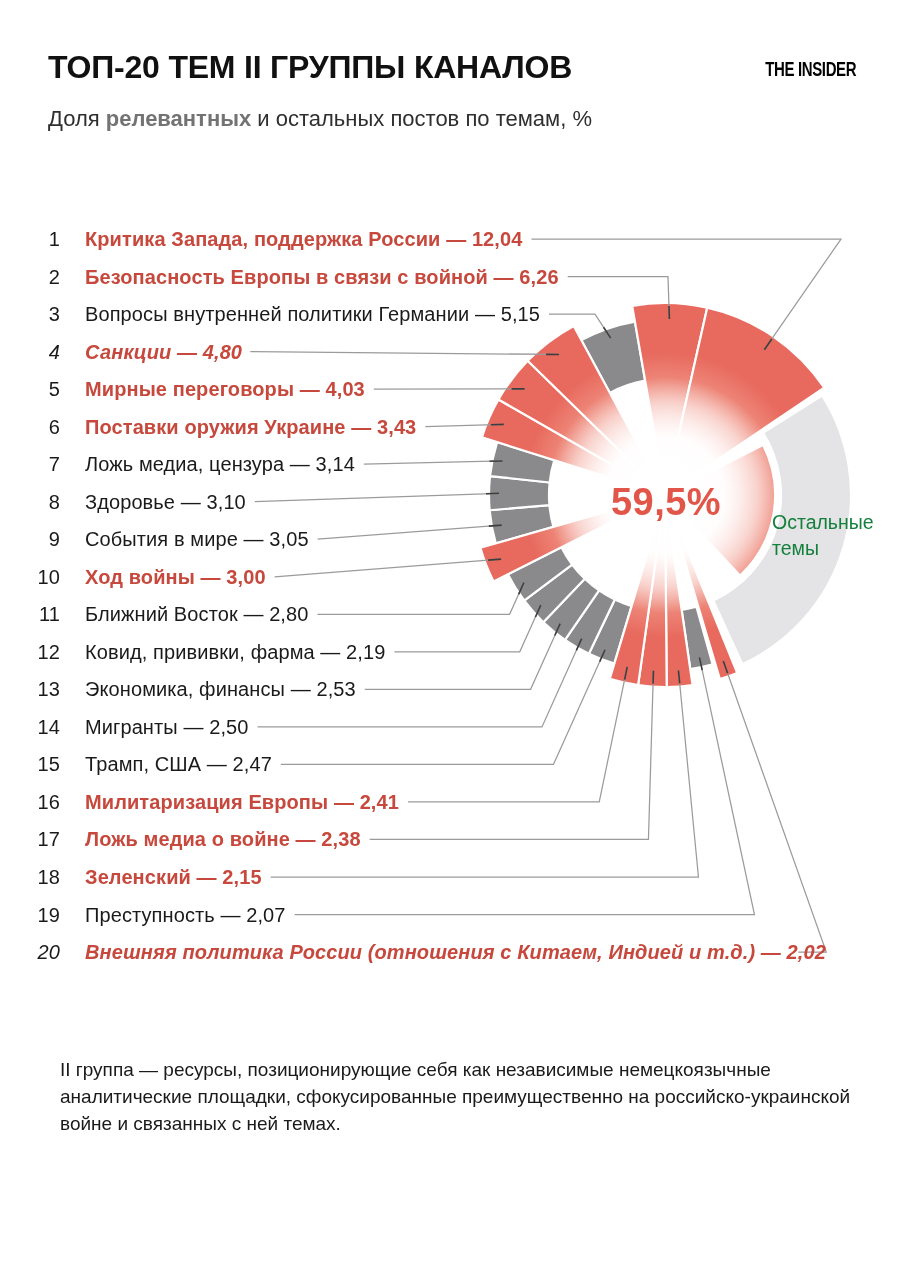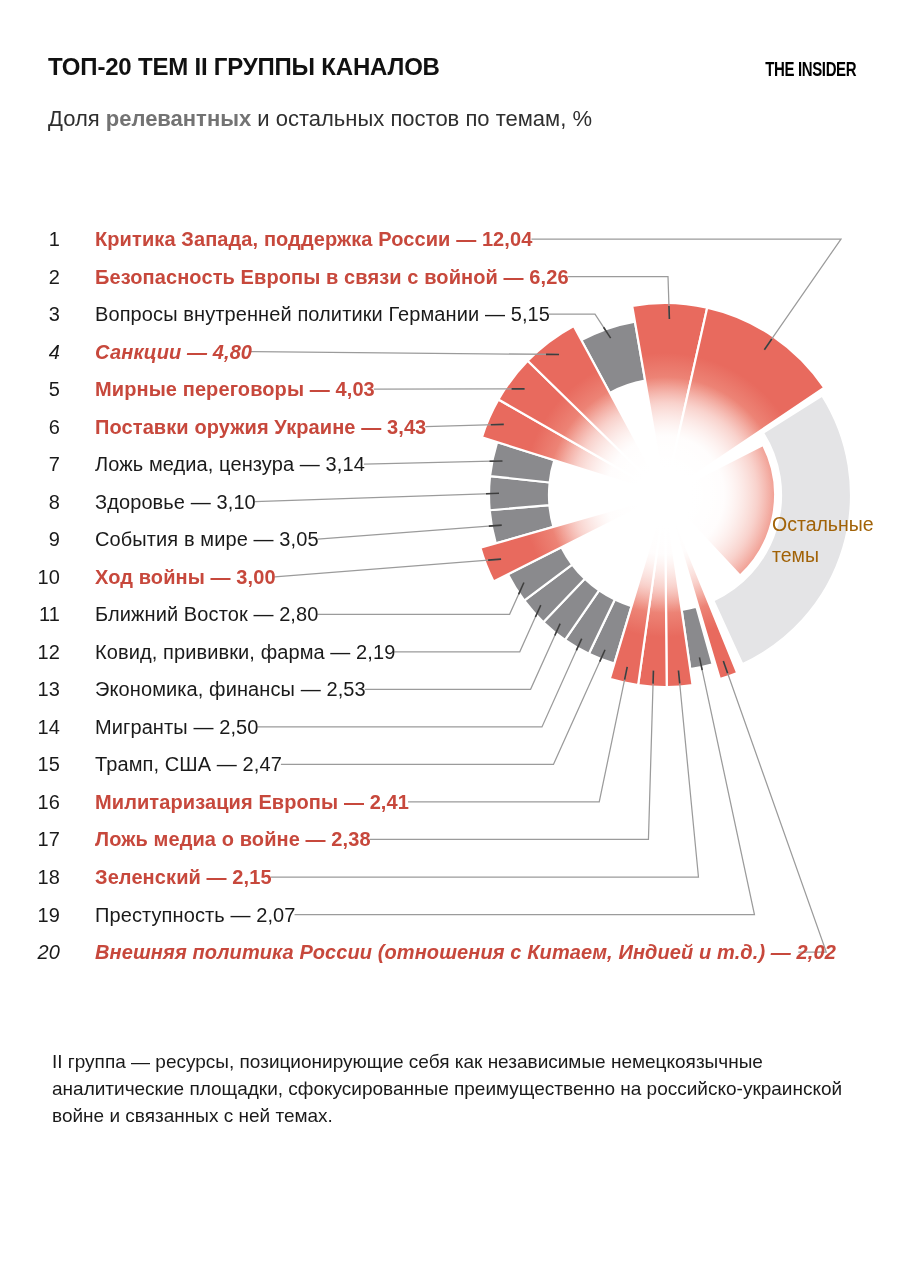--- a/index.html
+++ b/index.html
@@ -1,35 +1,35 @@
 <!DOCTYPE html>
 <html><head>
 <meta charset="utf-8">
 <style>
   html,body{margin:0;padding:0;background:#fff;}
   body{font-family:"Liberation Sans", sans-serif;}
   #fig{position:relative;width:903px;height:1280px;background:#ffffff;overflow:hidden;}
   #chart-svg{position:absolute;left:0;top:0;z-index:1;}
-  .hdr-title{position:absolute;left:48px;top:52px;margin:0;font-size:24px;line-height:30px;
+  .hdr-title{position:absolute;left:48px;top:52px;margin:0;font-size:32px;line-height:30px;
     font-weight:bold;letter-spacing:-0.2px;color:#111;z-index:2;}
   .brand{position:absolute;right:47px;top:58px;font-size:20px;font-weight:bold;color:#000;
     letter-spacing:-0.5px;transform:scaleX(0.75);transform-origin:right center;z-index:2;white-space:nowrap;}
   .subtitle{position:absolute;left:48px;top:104px;margin:0;font-size:22px;line-height:30px;
     color:#2f2f2f;z-index:2;}
   .subtitle .hl{color:#737373;font-weight:600;}
   .row{position:absolute;left:34px;height:26px;line-height:26px;font-size:20px;letter-spacing:0.1px;
     white-space:nowrap;z-index:2;}
   .row .num{display:inline-block;width:26px;text-align:right;color:#1a1a1a;vertical-align:top;}
-  .row .lbl{margin-left:35px;color:#1a1a1a;display:inline-block;vertical-align:top;}
+  .row .lbl{margin-left:25px;color:#1a1a1a;display:inline-block;vertical-align:top;}
   .row .lbl.red{color:#c7483c;font-weight:bold;}
   .center-label{position:absolute;left:666px;top:481px;transform:translateX(-50%);
     font-size:38px;font-weight:bold;color:#e2564a;z-index:2;white-space:nowrap;letter-spacing:0.5px;}
-  .other-label{position:absolute;left:772px;top:509px;width:110px;font-size:19.5px;line-height:31px;
-    color:#a16207;z-index:2;}
-  .fn{position:absolute;left:48px;width:820px;margin:4px;font-size:19px;line-height:27px;
+  .other-label{position:absolute;left:772px;top:509px;width:110px;font-size:19.5px;line-height:26px;
+    color:#15803d;z-index:2;}
+  .fn{position:absolute;left:48px;width:820px;margin:12px;font-size:19px;line-height:27px;
     color:#1a1a1a;white-space:pre-line;z-index:2;}
   .fn1{top:1044px;}
   .fn2{top:1125px;}
   .fn3{top:1152px;}
   .fn2 .hl{color:#c7483c;}
 </style>
 </head>
 <body>
 
 <div id="fig">
@@ -139,18 +139,19 @@
       <div class="row" style="top: 676.36px;"><span class="num">13</span><span class="lbl">Экономика, финансы — 2,53</span></div>
       <div class="row" style="top: 713.89px;"><span class="num">14</span><span class="lbl">Мигранты — 2,50</span></div>
       <div class="row" style="top: 751.42px;"><span class="num">15</span><span class="lbl">Трамп, США — 2,47</span></div>
       <div class="row" style="top: 788.95px;"><span class="num">16</span><span class="lbl red">Милитаризация Европы — 2,41</span></div>
       <div class="row" style="top: 826.48px;"><span class="num">17</span><span class="lbl red">Ложь медиа о войне — 2,38</span></div>
       <div class="row" style="top: 864.01px;"><span class="num">18</span><span class="lbl red">Зеленский — 2,15</span></div>
       <div class="row" style="top: 901.54px;"><span class="num">19</span><span class="lbl">Преступность — 2,07</span></div>
       <div class="row" style="top: 939.07px; font-style: italic;"><span class="num">20</span><span class="lbl red">Внешняя политика России (отношения с Китаем, Индией и т.д.) — 2,02</span></div>
     </div>
 
+  <div class="center-label">59,5%</div>
   <div class="other-label">Остальные темы</div>
 
   <p class="fn fn1">II группа — ресурсы, позиционирующие себя как независимые немецкоязычные
 аналитические площадки, сфокусированные преимущественно на российско-украинской
 войне и связанных с ней темах.</p>
 </div>
 
 </body></html>

